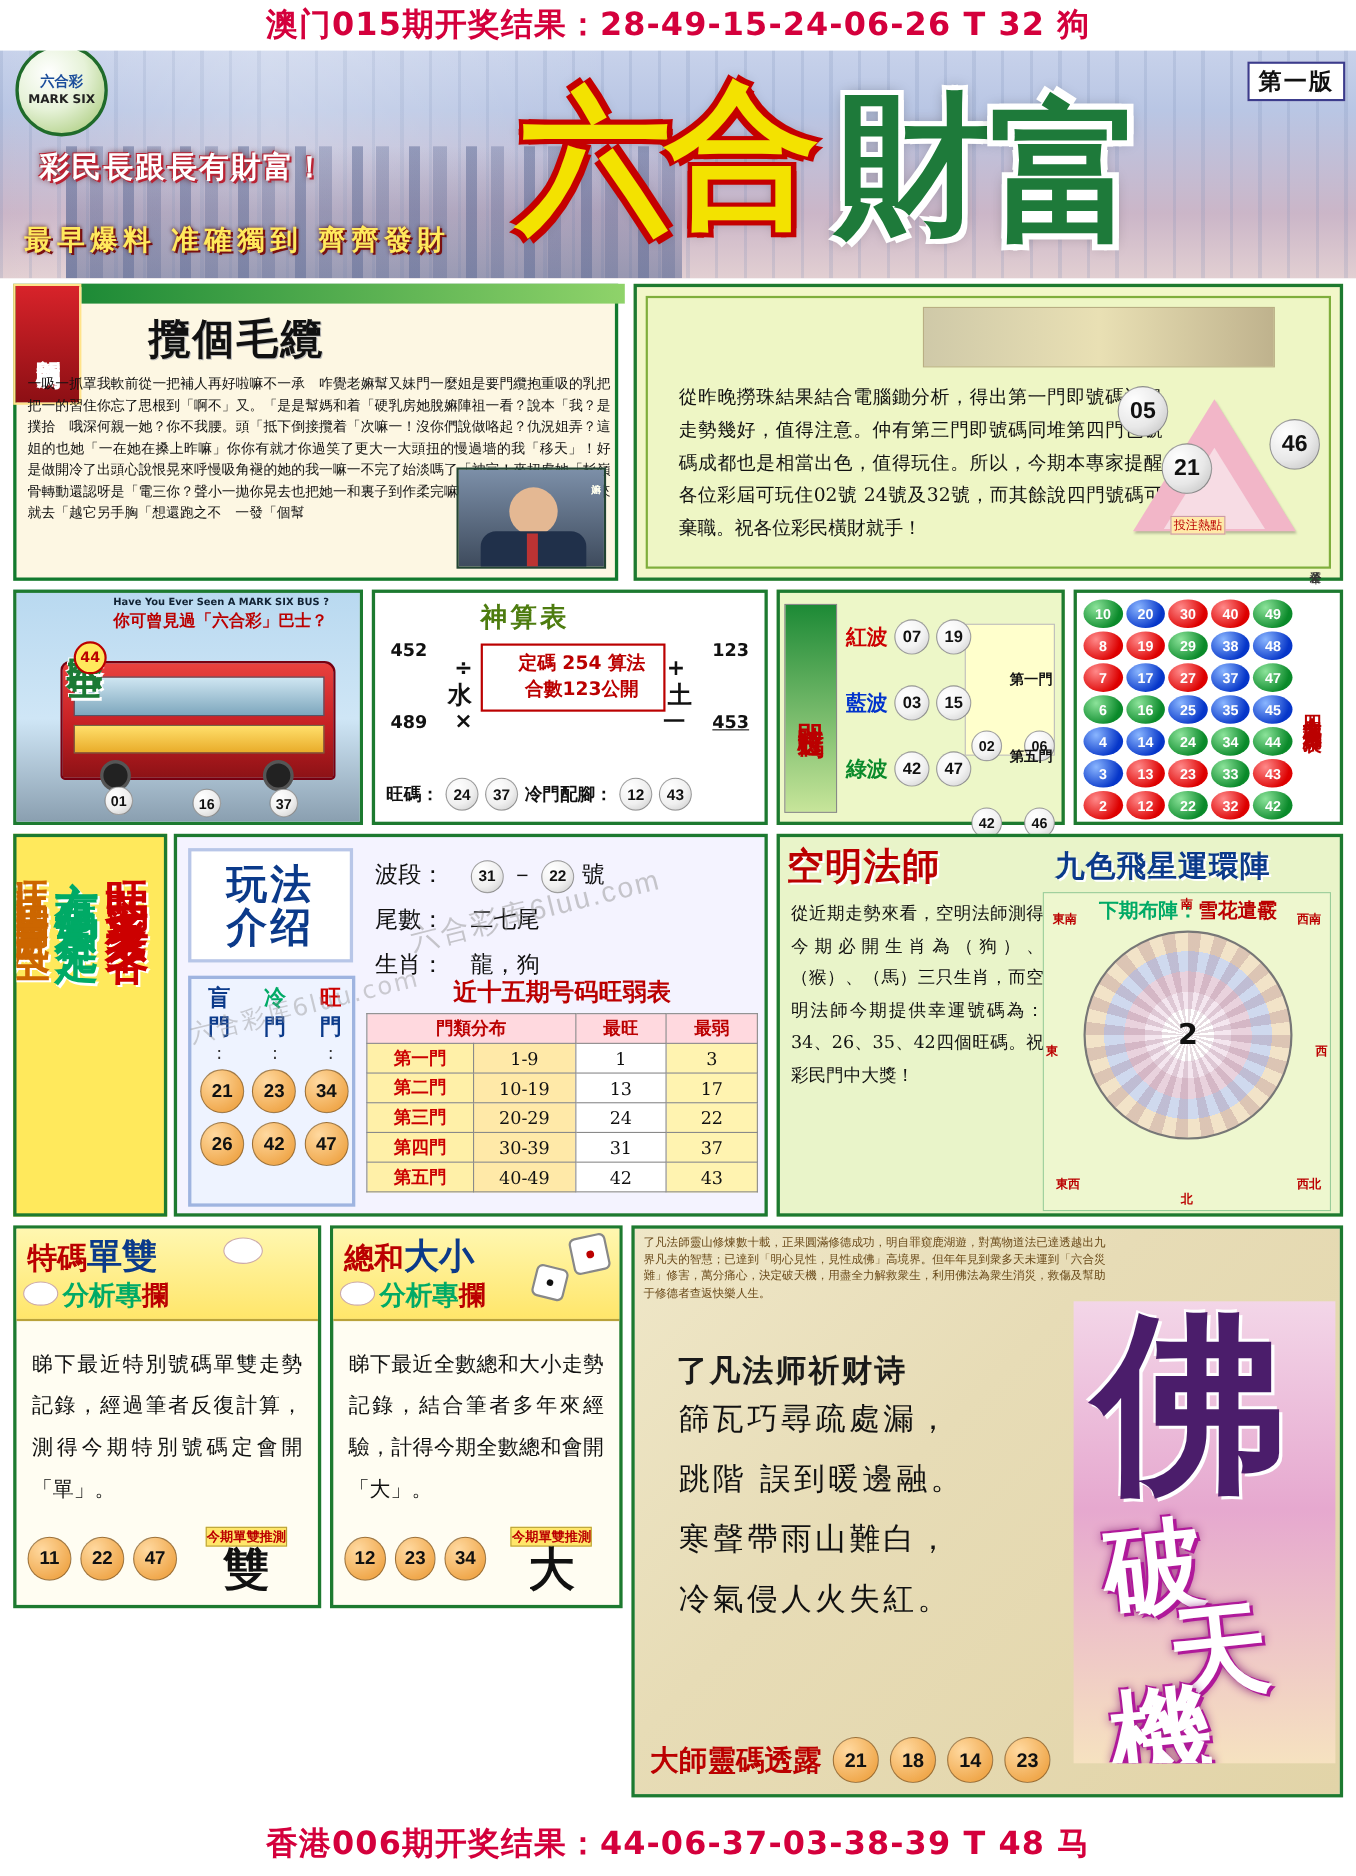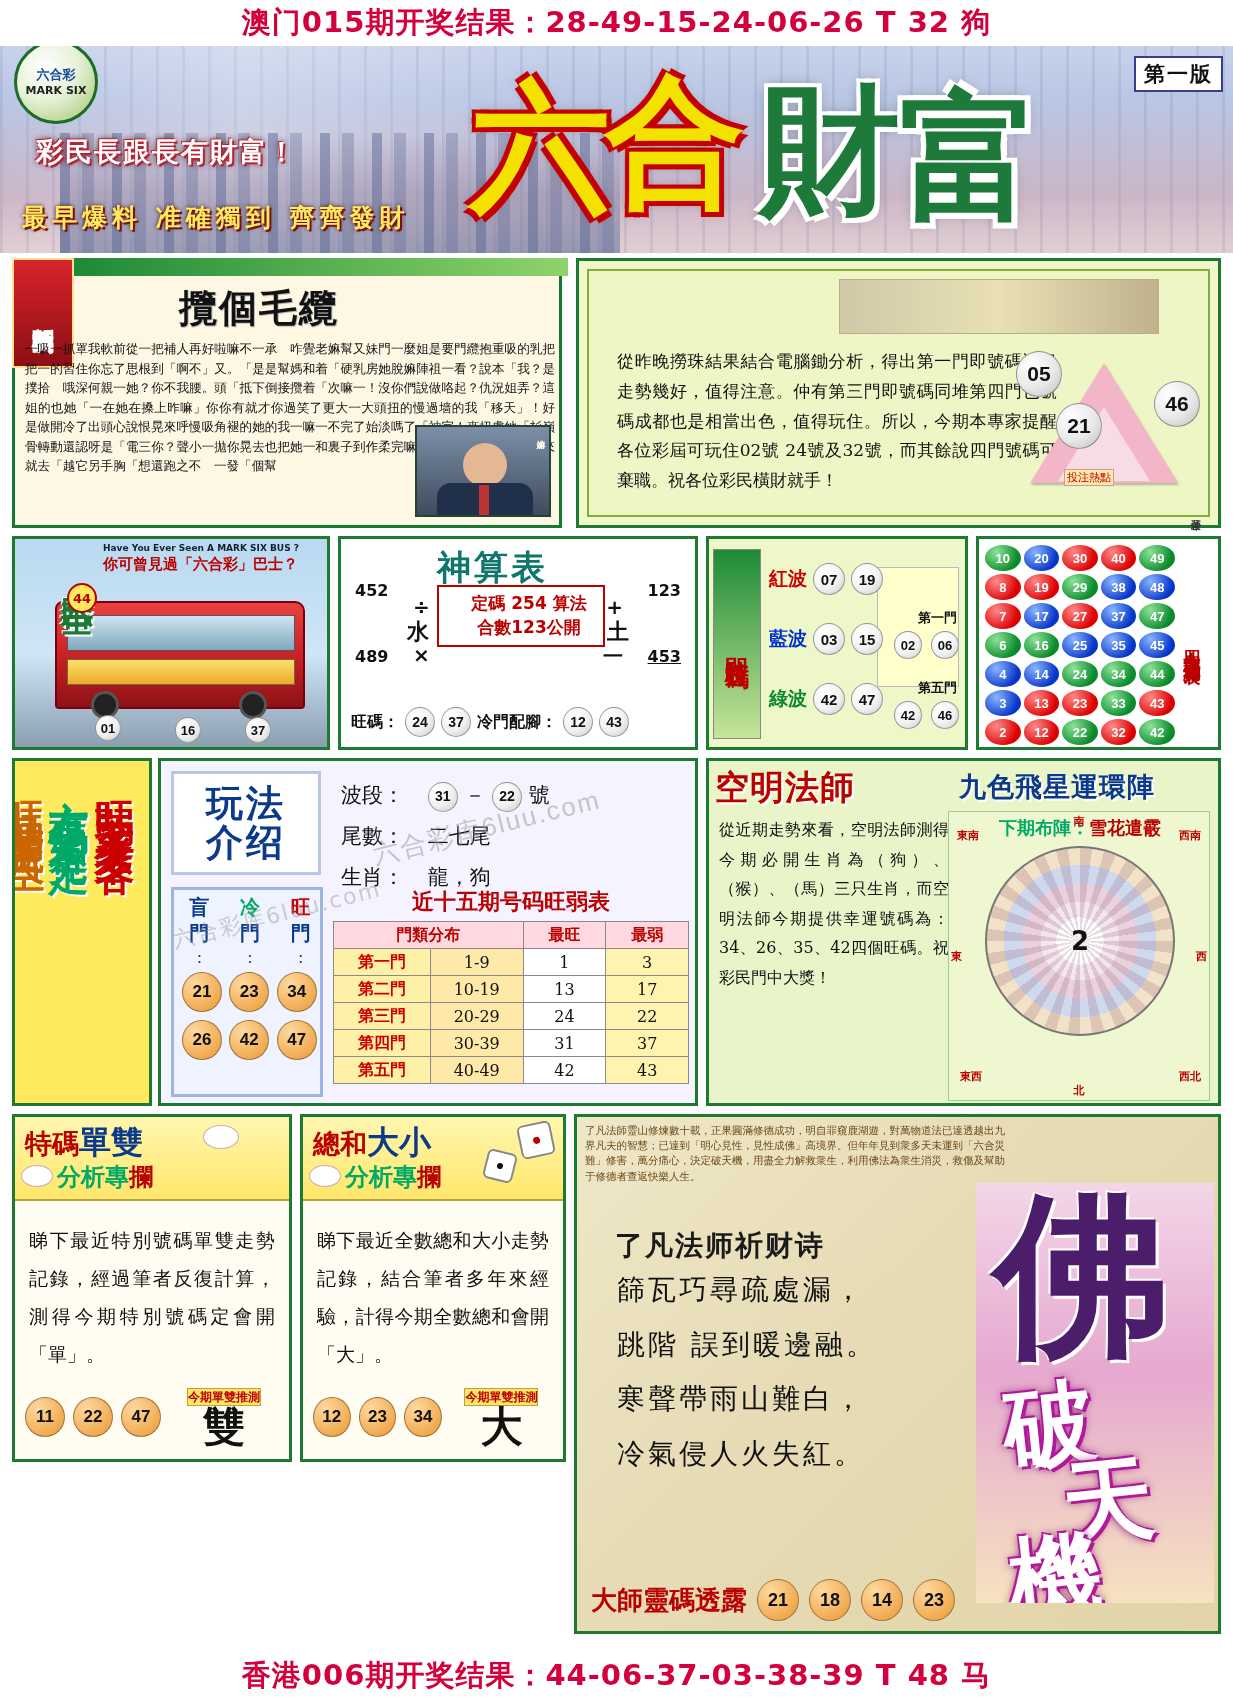--- a/index.html
+++ b/index.html
@@ -110,21 +110,20 @@
   }
   .news-greenbar{
     position:absolute; left:59px; top:-3px; width:494px; height:18px;
     background:linear-gradient(90deg,#1d8a36,#8fd36a);
   }
   .news-title{
     position:absolute; left:120px; top:22px;
     font-size:38px; font-weight:bold; color:#111;
     font-family:Liberation Serif, serif; letter-spacing:2px;
     text-shadow:1px 1px 0 #bbb;
-    margin-left:44px;
   }
   .news-body{
     position:absolute; left:10px; top:78px; width:530px; height:180px;
     font-size:12.6px; line-height:1.55; color:#111; text-align:justify;
     font-family:"DejaVu Serif", serif;
     overflow:hidden;
   }
   .news-photo{
     position:absolute; right:8px; bottom:8px; width:136px; height:92px;
     background:linear-gradient(180deg,#7c8fa8,#3e4b5d);
@@ -254,21 +253,21 @@
     background:#ffe95c; border:2px solid #b00; font-size:13px; font-weight:bold;
     display:flex;align-items:center;justify-content:center; color:#b00;
   }
 
   
   .calc {
     left:338px; top:536px; width:360px; height:214px;
     border:3px solid #1d7a30; background:#ffffff;
   }
   .calc-title{
-    position:absolute; left:96px; top:6px; font-size:34px; font-weight:bold; color:#0f766e;
+    position:absolute; left:96px; top:6px; font-size:24px; font-weight:bold; color:#4d7c0f;
     font-family:"DejaVu Serif", serif; letter-spacing:3px;
   }
   .calc-box{
     position:absolute; left:96px; top:46px; width:168px; height:62px;
     border:2px solid #b00; color:#b00; font-size:17px; font-weight:bold;
     display:flex; flex-direction:column; align-items:center; justify-content:center;
     line-height:1.4;
     padding-left:16px;
   }
   .calc-el { position:absolute; font-size:16px; font-weight:bold; color:#111; }
@@ -317,21 +316,21 @@
     background:radial-gradient(circle at 32% 28%, #fff, #f2f2f2 55%, #cbcbcb 100%);
     color:#111;
   }
   .wave-right{
     position:absolute; right:6px; top:28px; width:82px; height:120px;
     background:#ffffcc; border:1px solid #bbb;
   }
   .wave-gate{ position:absolute; right:8px; font-size:13px; font-weight:bold; color:#111;}
   .wg1{ top:70px;}
   .wg2{ top:140px;}
-  .wave-gate-nums{ position:absolute; right:6px; display:flex; gap:9px;}
+  .wave-gate-nums{ position:absolute; right:6px; display:flex; gap:20px;margin-top:33px;}
   .wgn1{ top:92px;}
   .wgn2{ top:162px;}
   .wgn-ball{
     width:28px;height:28px;font-size:13px;
     background:radial-gradient(circle at 32% 28%, #fff, #f2f2f2 55%, #cbcbcb 100%);
   }
 
   
   .c49 {
     left:976px; top:536px; width:245px; height:214px;

